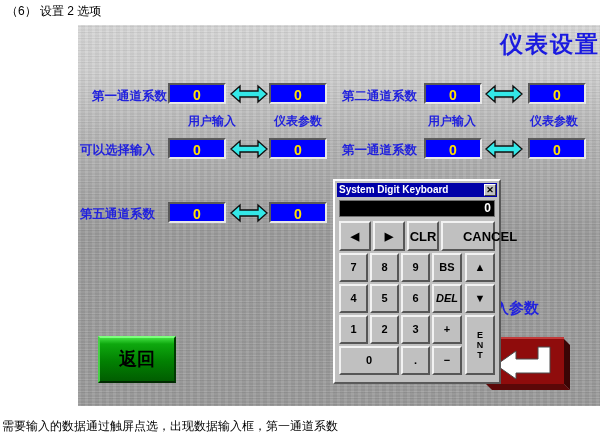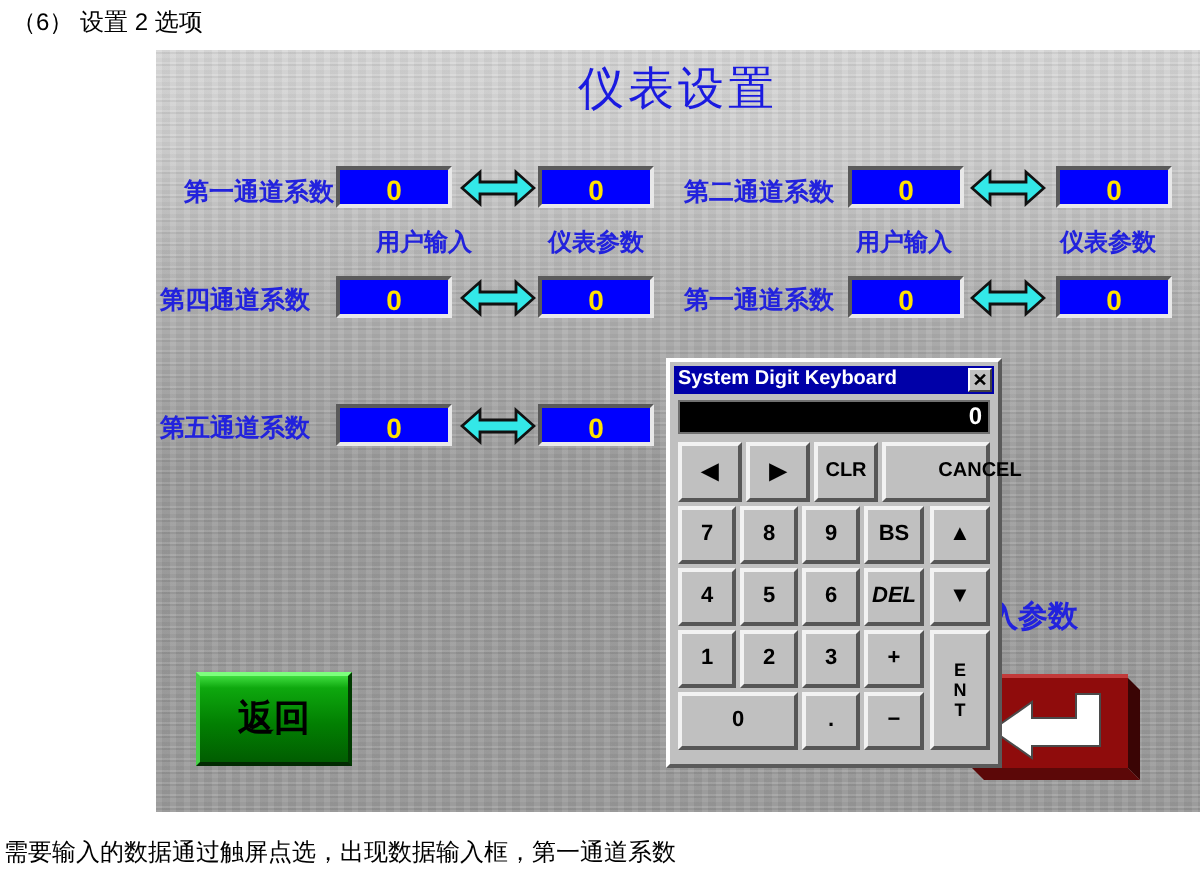--- a/index.html
+++ b/index.html
@@ -54,24 +54,24 @@
       ),
       linear-gradient(to bottom, #d6d6d6 0%, #cfcfcf 12%, #b4b4b4 30%, #9b9b9b 55%, #9a9a9a 100%);
     overflow: hidden;
   }
 
   #panel-title {
     position: absolute;
     left: 0;
     top: 4px;
     width: 522px;
-    text-align: center;
+    text-align: right;
     color: #1a1ae0;
     font-size: 23px;
-    font-weight: normal;
+    font-weight: bold;
     letter-spacing: 2px;
   }
 
   
   .col-header {
     position: absolute;
     color: #2222dd;
     font-size: 12px;
     font-weight: bold;
     white-space: nowrap;
@@ -239,21 +239,21 @@
     box-sizing: border-box;
     color: #000000;
     font-size: 11px;
     font-weight: bold;
     text-align: center;
     display: flex;
     align-items: center;
     justify-content: center;
     line-height: 1;
   }
-  .key.wide { font-size: 10px; }
+  .key.wide { font-size: 13px; }
   #key-ent { flex-direction: column; font-size: 9px; letter-spacing: 0; line-height: 10px; }
 </style>
 </head>
 <body>
 
 <div class="doc-caption" id="caption-top">（6）  设置 2 选项</div>
 <div class="doc-caption" id="caption-bottom">需要输入的数据通过触屏点选，出现数据输入框，第一通道系数</div>
 
 <div id="hmi-panel">
 
@@ -271,21 +271,21 @@
   </svg>
   <div class="value-box" style="left:191px; top:58px;">0</div>
 
   <div class="row-label" style="left:264px; top:63px;">第二通道系数</div>
   <div class="value-box" style="left:346px; top:58px;">0</div>
   <svg class="arrow-icon" style="left:407px; top:59px;" viewBox="0 0 38 20">
     <path d="M1 10 L10 2 L10 7 L28 7 L28 2 L37 10 L28 18 L28 13 L10 13 L10 18 Z" fill="#33e8e8" stroke="#111111" stroke-width="1.4"></path>
   </svg>
   <div class="value-box" style="left:450px; top:58px;">0</div>
 
-  <div class="row-label" style="left:2px; top:117px;">第四通道系数</div>
+  <div class="row-label" style="left:2px; top:117px;">可以选择输入</div>
   <div class="value-box" style="left:90px; top:113px;">0</div>
   <svg class="arrow-icon" style="left:152px; top:114px;" viewBox="0 0 38 20">
     <path d="M1 10 L10 2 L10 7 L28 7 L28 2 L37 10 L28 18 L28 13 L10 13 L10 18 Z" fill="#33e8e8" stroke="#111111" stroke-width="1.4"></path>
   </svg>
   <div class="value-box" style="left:191px; top:113px;">0</div>
 
   <div class="row-label" style="left:264px; top:117px;">第一通道系数</div>
   <div class="value-box" style="left:346px; top:113px;">0</div>
   <svg class="arrow-icon" style="left:407px; top:114px;" viewBox="0 0 38 20">
     <path d="M1 10 L10 2 L10 7 L28 7 L28 2 L37 10 L28 18 L28 13 L10 13 L10 18 Z" fill="#33e8e8" stroke="#111111" stroke-width="1.4"></path>

